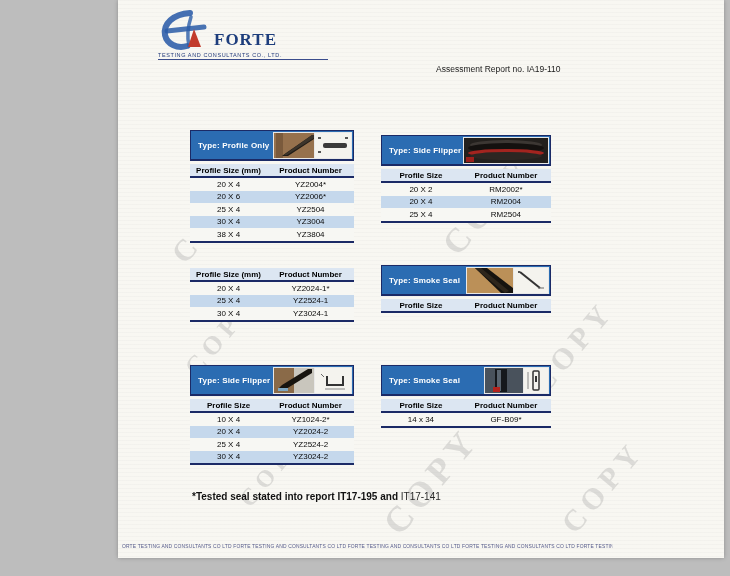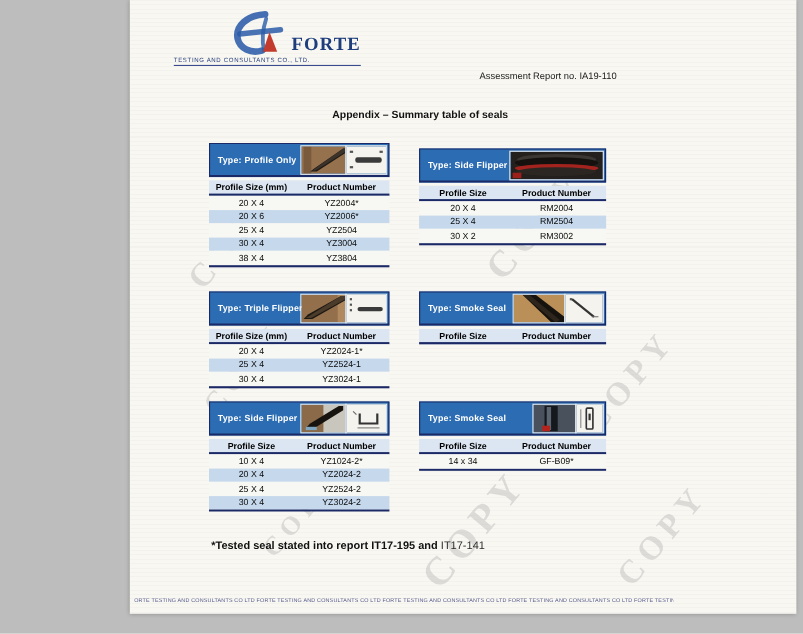--- a/index.html
+++ b/index.html
@@ -9,21 +9,21 @@
   
   .page {
     position:absolute; left:118px; top:0; width:606px; height:558px;
     background:#f8f7f2;
     background-image:repeating-linear-gradient(180deg, rgba(160,160,160,0.06) 0 1px, rgba(0,0,0,0) 1px 4px);
     box-shadow:0 0 4px rgba(0,0,0,0.25);
   }
 
   
   .logo { position:absolute; left:40px; top:8px; width:170px; }
-  .logo-row { display:flex; align-items:flex-end;justify-content:flex-end; }
+  .logo-row { display:flex; align-items:flex-end; }
   .logo-mark { width:52px; height:46px; }
   .brand { font-family:"Liberation Serif", serif; font-weight:bold; font-size:17px; color:#1d3d7c; letter-spacing:1px; margin-left:4px; padding-bottom:4px; }
   .brand-sub { font-size:5.5px; letter-spacing:0.6px; color:#223a7a; border-bottom:1px solid #3a4c8c; padding-bottom:1px; margin-top:-2px; white-space:nowrap; }
 
   .report-label { position:absolute; left:318px; top:64px; font-size:8.5px; color:#1a1a1a; }
   .page-title { position:absolute; left:184px; top:99px; font-size:9.5px; font-weight:bold; color:#111; }
 
   
   .seal-table { position:absolute; font-size:8px; }
   .t1 { left:72px;  top:130px; width:164px; }
@@ -94,21 +94,20 @@
         <path d="M9 23 L46 19" stroke="#2b5ca8" stroke-width="5" stroke-linecap="round" opacity="0.85"></path>
         <path d="M33 9 C30 18 29 29 31 38" fill="none" stroke="#2b5ca8" stroke-width="3.5" stroke-linecap="round" opacity="0.8"></path>
         <polygon points="36,21 43,39 30,39" fill="#c23b2c"></polygon>
       </svg>
       <div class="brand">FORTE</div>
     </div>
     <div class="brand-sub">TESTING AND CONSULTANTS CO., LTD.</div>
   </div>
 
   <div class="report-label">Assessment Report no. IA19-110</div>
-  <div class="page-title">Appendix – Summary table of seals</div>
 
   <div class="seal-table t1">
     <div class="banner">
       <span class="banner-label">Type: Profile Only</span>
       <div class="banner-imgs">
         <svg class="thumb" width="40" height="25" viewBox="0 0 40 25">
             <rect width="40" height="25" fill="#96714d"></rect>
             <rect x="2" y="0" width="7" height="25" fill="#7a5a3c"></rect>
             <polygon points="38,2 12,20 8,23 14,23 40,6 40,2" fill="#211c17"></polygon>
             <polygon points="38,2 40,2 40,5 13,22 10,22" fill="#3c342b"></polygon>
@@ -163,53 +162,35 @@
             <rect x="2" y="19" width="8" height="5" fill="#9c1f1b"></rect>
           </svg>
       </div>
     </div>
     <div class="thead">
       <span class="col-size">Profile Size</span>
       <span class="col-prod">Product Number</span>
     </div>
     <div class="tbody">
         <div class="row">
+          <span class="col-size">20 X 2</span>
+          <span class="col-prod">RM2002*</span>
+        </div>
+        <div class="row">
           <span class="col-size">20 X 4</span>
           <span class="col-prod">RM2004</span>
         </div>
         <div class="row">
           <span class="col-size">25 X 4</span>
           <span class="col-prod">RM2504</span>
         </div>
-        <div class="row">
-          <span class="col-size">30 X 2</span>
-          <span class="col-prod">RM3002</span>
-        </div>
       </div>
   </div>
 
   <div class="seal-table t3">
-    <div class="banner">
-      <span class="banner-label">Type: Triple Flipper</span>
-      <div class="banner-imgs">
-        <svg class="thumb" width="40" height="25" viewBox="0 0 40 25">
-            <rect width="40" height="25" fill="#936f4b"></rect>
-            <rect x="33" y="0" width="7" height="25" fill="#b08a5e"></rect>
-            <polygon points="36,1 6,18 2,22 10,22 40,5 40,1" fill="#1c1813"></polygon>
-            <polygon points="36,1 40,1 40,4 9,21 4,21" fill="#4a3b2a"></polygon>
-          </svg>
-        <svg class="thumb" width="36" height="25" viewBox="0 0 36 25">
-            <rect width="36" height="25" fill="#f4f3ee"></rect>
-            <rect x="10" y="11" width="23" height="4" rx="2" fill="#3a3a3a"></rect>
-            <rect x="3" y="3" width="2" height="2" fill="#555"></rect>
-            <rect x="3" y="8" width="2" height="2" fill="#555"></rect>
-            <rect x="3" y="13" width="2" height="2" fill="#555"></rect>
-          </svg>
-      </div>
-    </div>
     <div class="thead">
       <span class="col-size">Profile Size (mm)</span>
       <span class="col-prod">Product Number</span>
     </div>
     <div class="tbody">
         <div class="row">
           <span class="col-size">20 X 4</span>
           <span class="col-prod">YZ2024-1*</span>
         </div>
         <div class="row">

